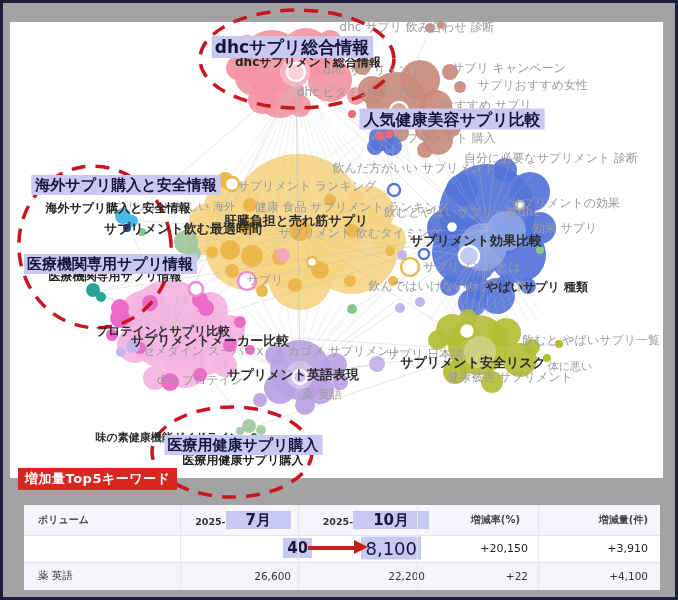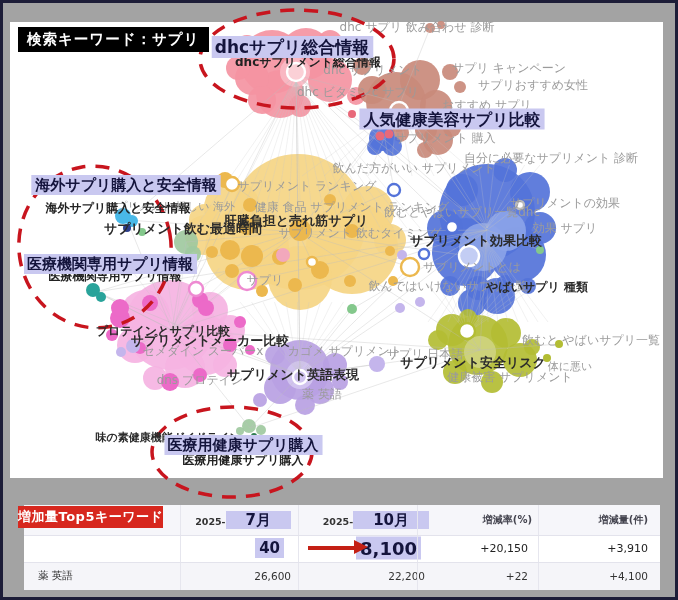--- a/index.html
+++ b/index.html
@@ -3,37 +3,37 @@
 <meta charset="utf-8">
 <style>
   html,body{margin:0;padding:0;background:#05050c;}
   *{box-sizing:border-box;}
   .stage{position:relative;width:678px;height:600px;background:#a3a3a3;overflow:hidden;
          box-shadow:inset 0 0 0 3px #1d1d38;font-family:"DejaVu Sans","Liberation Sans",sans-serif;}
   .graph-panel{position:absolute;left:10px;top:22px;width:653px;height:456px;background:#ffffff;z-index:1;}
   #net{position:absolute;left:0;top:0;width:678px;height:600px;z-index:2;pointer-events:none;}
   .search-label{position:absolute;left:18px;top:27px;z-index:3;background:#000;color:#fff;
                 font-size:14.5px;font-weight:bold;padding:3px 9px;letter-spacing:1px;}
-  .banner{position:absolute;left:18px;top:506px;z-index:4;background:#d7271e;color:#fff;
-          font-size:13px;font-weight:bold;padding:2px 0;letter-spacing:.5px;}
+  .banner{position:absolute;left:18px;top:468px;z-index:4;background:#d7271e;color:#fff;
+          font-size:13px;font-weight:bold;padding:2px 7px;letter-spacing:.5px;}
   .table-card{position:absolute;left:24px;top:505px;width:636px;height:85px;background:#fff;z-index:3;}
   .t-row{position:absolute;left:0;width:636px;}
   .t-head{top:0;height:30px;background:#f6f6fa;}
   .t-r1{top:30px;height:27px;background:#ffffff;}
   .t-r2{top:57px;height:28px;background:#f5f5f9;}
   .vsep{position:absolute;top:0;height:85px;width:1px;background:#e6e6ee;}
   .hsep{position:absolute;left:0;width:636px;height:1px;background:#e3e3ec;}
   .cell{position:absolute;white-space:nowrap;transform:translateY(-50%);}
   .hd{font-size:10px;color:#44444f;font-weight:bold;}
   .yr{font-size:9.5px;color:#333;font-weight:bold;}
   .mon{font-size:15px;font-weight:bold;color:#14143c;background:#c9c8f0;padding:0 20px;}
   .hl{background:#c9c8f0;color:#14143c;}
   .kw1{font-size:21px;font-weight:bold;letter-spacing:4px;padding:1px 5px;}
   .v40{font-size:15px;font-weight:bold;padding:1px 4px;}
-  .v8100{font-size:18px;font-weight:bold;padding:1px 4px;}
+  .v8100{font-size:18px;font-weight:normal;padding:1px 4px;}
   .sm1{font-size:11px;color:#222;}
   .sm2{font-size:10.5px;color:#333;}
   .arrow-line{position:absolute;left:284px;top:41px;width:48px;height:3.5px;background:#c42015;}
   .arrow-head{position:absolute;left:330px;top:35px;width:0;height:0;
               border-left:14px solid #c42015;border-top:7.5px solid transparent;border-bottom:7.5px solid transparent;}
   svg text{font-family:"DejaVu Sans","Liberation Sans",sans-serif;}
 </style>
 </head>
 <body>
 
@@ -370,33 +370,32 @@
       <text x="292" y="47" font-size="17" font-weight="bold" fill="#14143c" text-anchor="middle" dominant-baseline="central">dhcサプリ総合情報</text>
       <rect x="359.4375" y="108.5" width="185.125" height="21" fill="#c9c8f0"></rect>
       <text x="452" y="119" font-size="16" font-weight="bold" fill="#14143c" text-anchor="middle" dominant-baseline="central">人気健康美容サプリ比較</text>
       <rect x="31.296875" y="175" width="189.40625" height="20" fill="#c9c8f0"></rect>
       <text x="126" y="185" font-size="15" font-weight="bold" fill="#14143c" text-anchor="middle" dominant-baseline="central">海外サプリ購入と安全情報</text>
       <rect x="23.96875" y="254" width="173.0546875" height="20" fill="#c9c8f0"></rect>
       <text x="110" y="264" font-size="15" font-weight="bold" fill="#14143c" text-anchor="middle" dominant-baseline="central">医療機関専用サプリ情報</text>
       <rect x="164.46875" y="435" width="158.0546875" height="20" fill="#c9c8f0"></rect>
       <text x="243" y="445" font-size="15" font-weight="bold" fill="#14143c" text-anchor="middle" dominant-baseline="central">医療用健康サプリ購入</text>
     </svg>
-  <div class="search-label">検索キーワード：サプリ</div>
   <div class="banner">増加量Top5キーワード</div>
 
   <div class="table-card">
     <div class="t-row t-head">
       <span class="cell hd" style="left:14px;top:15px">ボリューム</span>
       <span class="cell" style="right:369px;top:15px"><span class="yr">2025-</span><span class="mon">7月</span></span>
       <span class="cell" style="right:231px;top:15px"><span class="yr">2025-</span><span class="mon">10月</span></span>
-      <span class="cell hd" style="right:128px;top:15px">増減率(%)</span>
+      <span class="cell hd" style="right:140px;top:15px">増減率(%)</span>
       <span class="cell hd" style="right:12px;top:15px">増減量(件)</span>
     </div>
     <div class="t-row t-r1">
-      <span class="cell v40 hl" style="right:376px;top:13px">40</span>
+      <span class="cell v40 hl" style="right:348px;top:13px">40</span>
       <span class="cell v8100 hl" style="right:239px;top:13px">8,100</span>
       <span class="cell sm1" style="right:132px;top:13px">+20,150</span>
       <span class="cell sm1" style="right:12px;top:13px">+3,910</span>
     </div>
     <div class="t-row t-r2">
       <span class="cell sm2" style="left:14px;top:14px">薬 英語</span>
       <span class="cell sm2" style="right:369px;top:14px">26,600</span>
       <span class="cell sm2" style="right:235px;top:14px">22,200</span>
       <span class="cell sm2" style="right:132px;top:14px">+22</span>
       <span class="cell sm2" style="right:12px;top:14px">+4,100</span>

